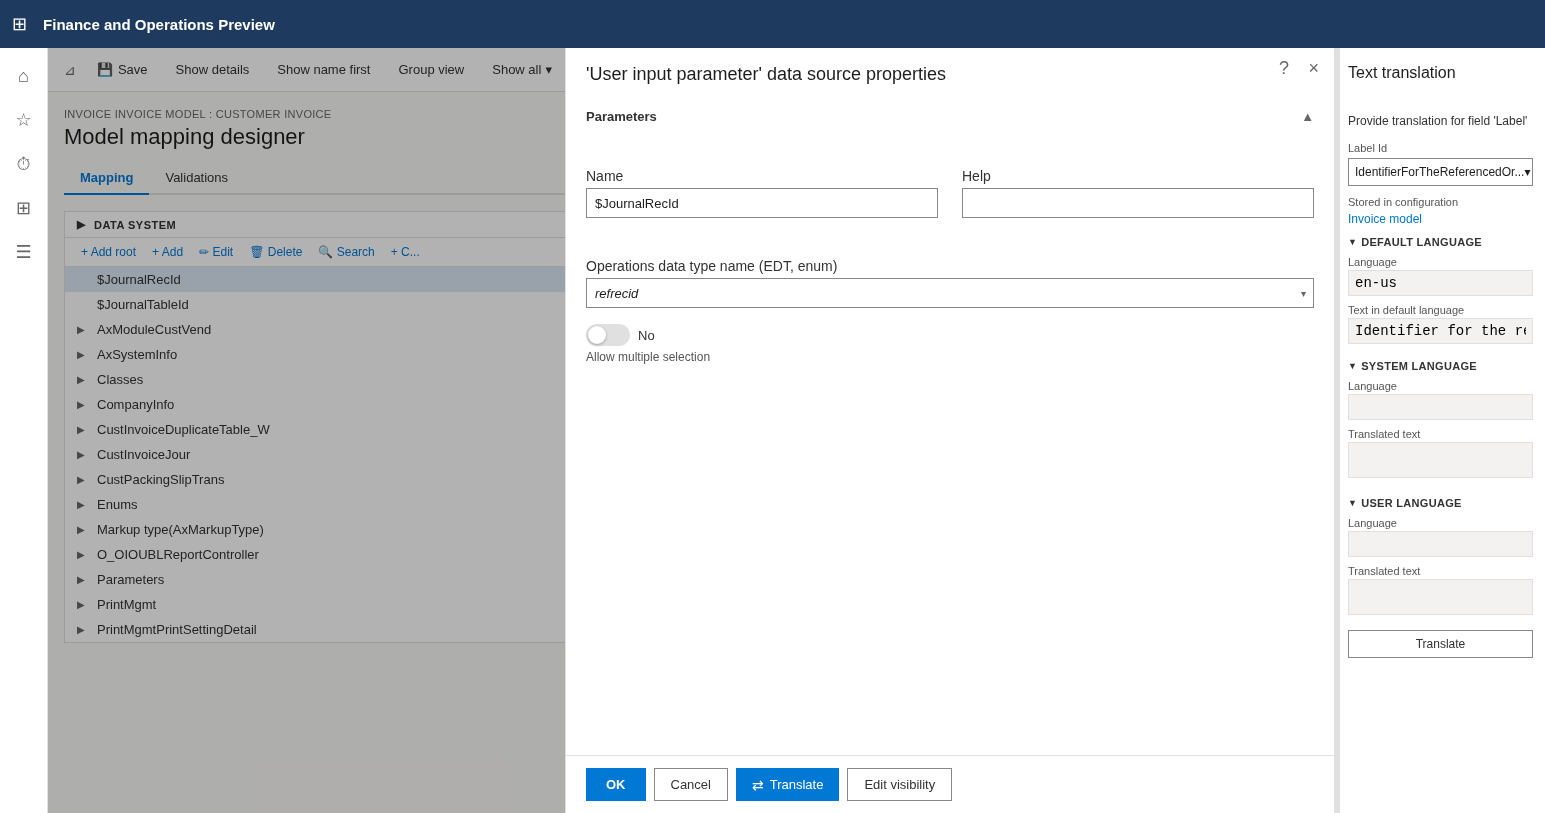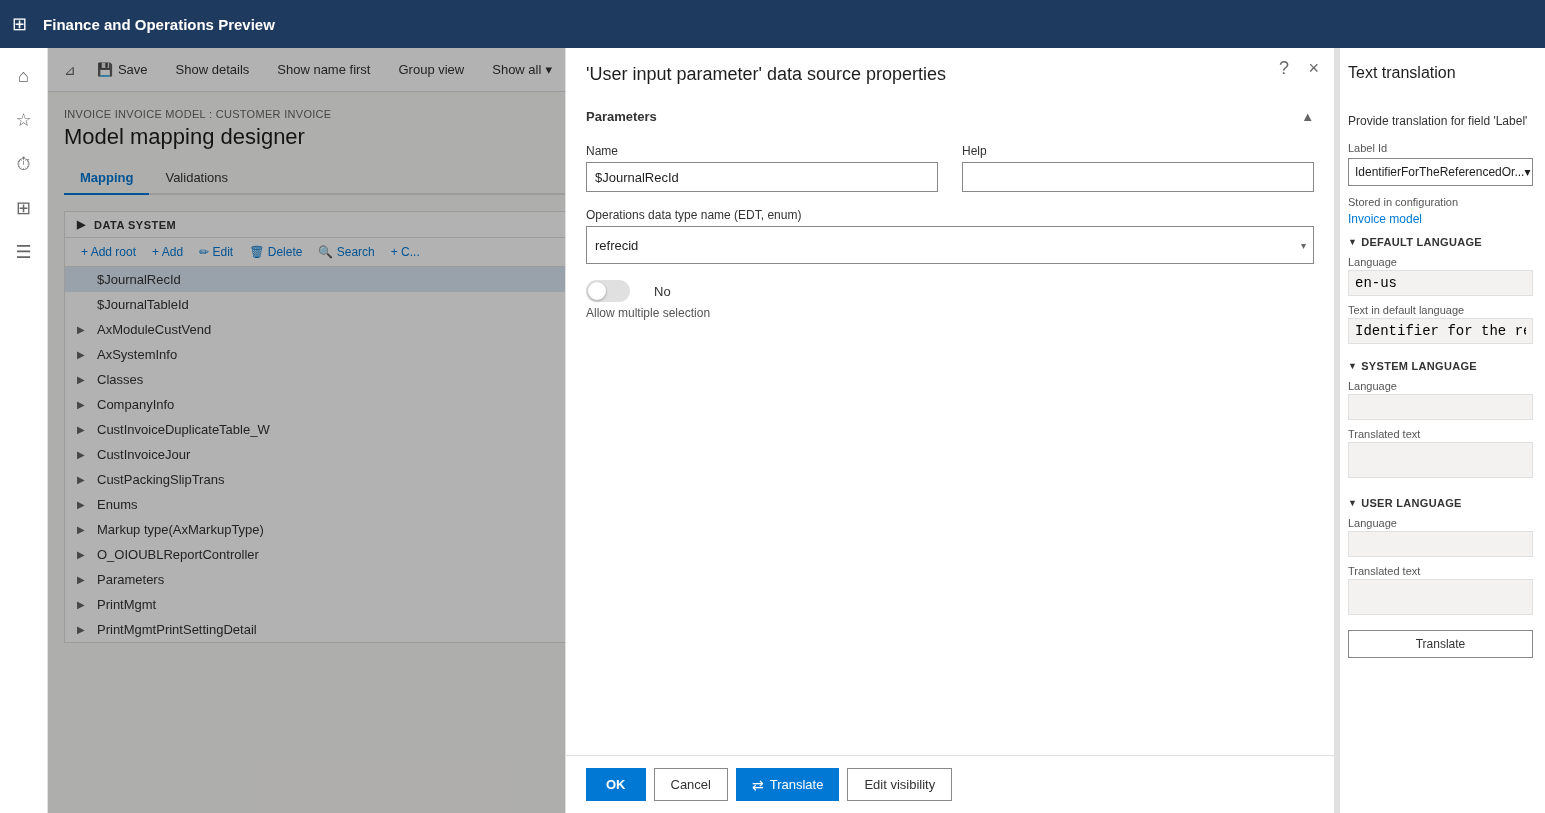--- a/index.html
+++ b/index.html
@@ -191,51 +191,52 @@
     .section-header {
       display: flex; align-items: center; justify-content: space-between;
       font-size: 13px; font-weight: 600; color: #333;
       margin-bottom: 16px;
       padding-bottom: 4px;
     }
     .section-collapse { cursor: pointer; color: #666; }
 
     .form-row { display: flex; gap: 24px; margin-bottom: 16px; }
     .form-group { flex: 1; }
-    .form-label { font-size: 12px; color: #333; margin-bottom: 4px; display: block; }
+    .form-label { font-size: 14px; color: #333; margin-bottom: 4px; display: block; margin-top: 24px; }
     .form-input {
       width: 100%;
       height: 30px;
       border: 1px solid #8a8886;
       padding: 4px 8px;
       font-size: 13px;
       color: #1e1e1e;
       background: #fff;
       outline: none;
     }
 
     .form-select {
       width: 100%;
-      height: 38px;
+      height: 30px;
       border: 1px solid #8a8886;
       padding: 4px 8px;
       font-size: 13px;
       color: #1e1e1e;
       background: #fff;
       appearance: none;
       cursor: pointer;
       outline: none;
+      font-style: italic;
     }
     .select-wrapper { position: relative; }
     .select-arrow {
       position: absolute; right: 8px; top: 50%; transform: translateY(-50%);
       color: #666; font-size: 10px; pointer-events: none;
     }
 
-    .toggle-row { display: flex; align-items: center; gap: 24px; margin-top: 8px; }
+    .toggle-row { display: flex; align-items: center; gap: 8px; margin-top: 8px; }
     .toggle {
       width: 44px; height: 22px;
       background: #e0e0e0;
       border-radius: 11px;
       position: relative;
       cursor: pointer;
     }
     .toggle-knob {
       width: 18px; height: 18px;
       background: #fff;

